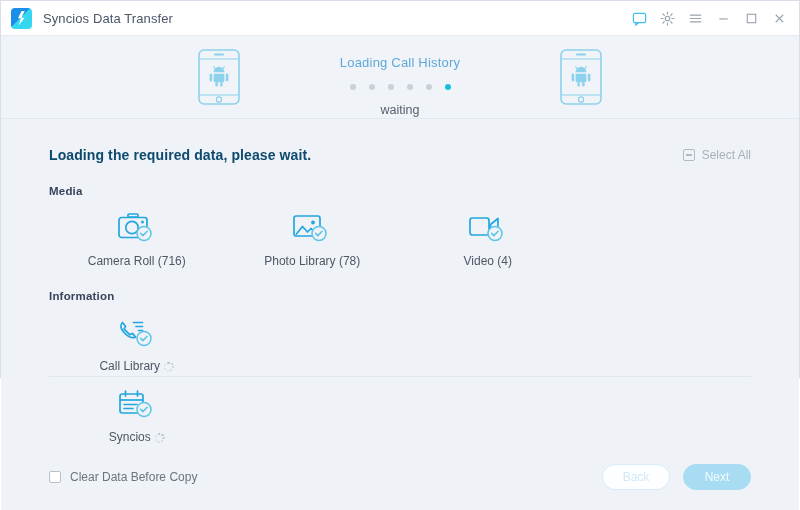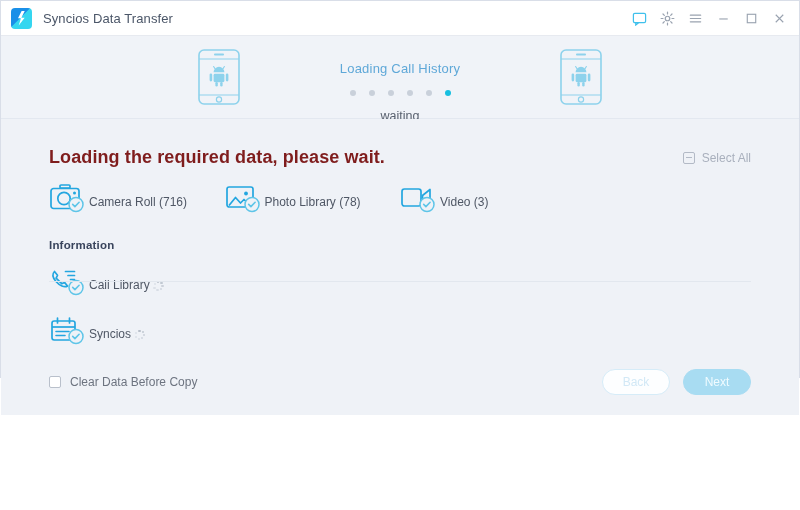--- a/index.html
+++ b/index.html
@@ -55,21 +55,21 @@
     background: #f0f3f8;
     position: relative;
     display: flex; align-items: center; justify-content: center;
     border-bottom: 1px solid #e3e8f0;
   }
   .phone { position: absolute; top: 12px; }
   .phone.left { left: 196px; }
   .phone.right { right: 196px; }
 
   .centerblock {
-    position: absolute; left: 0; right: 0; top: 25px;
+    position: absolute; left: 0; right: 0; top: 19px;
     display: flex; flex-direction: column; align-items: center;
   }
   .loading-title {
     font-size: 13px; color: #5fa8d8; letter-spacing: .2px;
   }
   .dots { display: flex; gap: 13px; margin-top: 14px; }
   .dot { width: 6px; height: 6px; border-radius: 50%; background: #c9d0da; }
   .dot.active { background: #17bfe0; }
   .waiting {
     margin-top: 13px;
@@ -81,21 +81,21 @@
     flex: 1 1 auto;
     background: #eff2f7;
     padding: 0 48px;
     position: relative;
   }
   .toprow {
     display: flex; align-items: center; justify-content: space-between;
     padding-top: 28px;
   }
   .hint {
-    font-size: 18px; font-weight: bold; color: #7f1d1d; letter-spacing: .1px;
+    font-size: 14px; font-weight: bold; color: #0c4a6e; letter-spacing: .1px;
   }
   .select-all {
     display: flex; align-items: center; gap: 7px;
     color: #a9b0bd; font-size: 12px;
   }
   .sa-box {
     width: 12px; height: 12px;
     border: 1px solid #b3bac6; border-radius: 2px;
     display: flex; align-items: center; justify-content: center;
   }
@@ -104,21 +104,21 @@
   .section-title {
     font-size: 11.5px; font-weight: bold; color: #39445c;
     margin-top: 22px; letter-spacing: .2px;
   }
   .grid {
     display: grid;
     grid-template-columns: repeat(4, 1fr);
     margin-top: 7px;
   }
   .cell {
-    display: flex; flex-direction: row; align-items: center;
+    display: flex; flex-direction: column; align-items: center;
     padding-top: 4px;
   }
   .cell .ico { height: 38px; display: flex; align-items: flex-end; }
   .cell .cap {
     margin-top: 8px;
     font-size: 12px; color: #4f5765;
     display: flex; align-items: center; gap: 3px;
     white-space: nowrap;
   }
   .spinner {
@@ -262,20 +262,21 @@
     <div class="toprow">
       <div class="hint">Loading the required data, please wait.</div>
       <div class="select-all">
         <span class="sa-box">
             <i></i>
           </span>
         <span>Select All</span>
       </div>
     </div>
 
+    <div class="section-title">Media</div>
     <div class="grid">
 
       <div class="cell">
         <div class="ico">
           <svg width="40" height="34" viewBox="0 0 40 34">
             <rect x="11" y="2" width="10" height="3.2" rx="1" fill="none" stroke="#23a6e0" stroke-width="1.7"></rect>
             <rect x="2" y="5.5" width="28" height="20" rx="2.6" fill="none" stroke="#23a6e0" stroke-width="1.7"></rect>
             <circle cx="15" cy="15.5" r="6.2" fill="none" stroke="#23a6e0" stroke-width="1.7"></circle>
             <circle cx="25.5" cy="10" r="1.5" fill="#23a6e0"></circle>
             <circle cx="27" cy="21.5" r="7" fill="#eff2f7" stroke="#5ec5e8" stroke-width="1.5"></circle>
@@ -306,21 +307,21 @@
       <div class="cell">
         <div class="ico">
           <svg width="40" height="34" viewBox="0 0 40 34">
             <rect x="2" y="6" width="19" height="17" rx="2.4" fill="none" stroke="#23a6e0" stroke-width="1.7"></rect>
             <path d="M22.5 12.5L30 6.5v16l-7.5-6z" fill="none" stroke="#23a6e0" stroke-width="1.7" stroke-linejoin="round"></path>
             <circle cx="27" cy="21.5" r="7" fill="#eff2f7" stroke="#5ec5e8" stroke-width="1.5"></circle>
             <path d="M23.7 21.4l2.2 2.2 4.2-4.3" fill="none" stroke="#5ec5e8" stroke-width="1.6" stroke-linecap="round" stroke-linejoin="round"></path>
           </svg>
         </div>
         <div class="cap">
-          <span>Video (3)</span>
+          <span>Video (4)</span>
         </div>
       </div>
     </div>
 
     <div class="section-title">Information</div>
     <div class="grid">
 
 
 
       <div class="cell">

